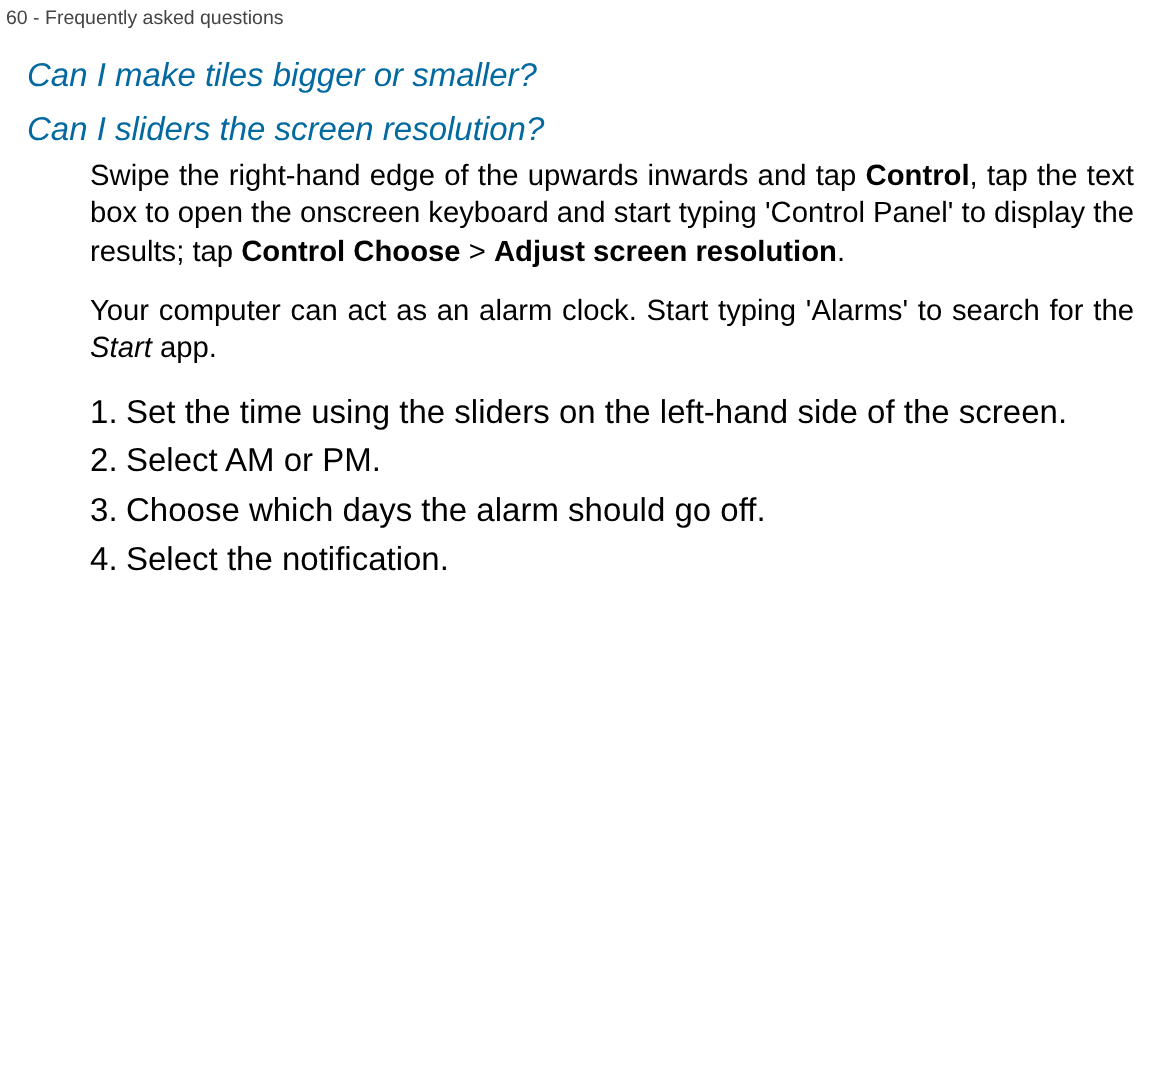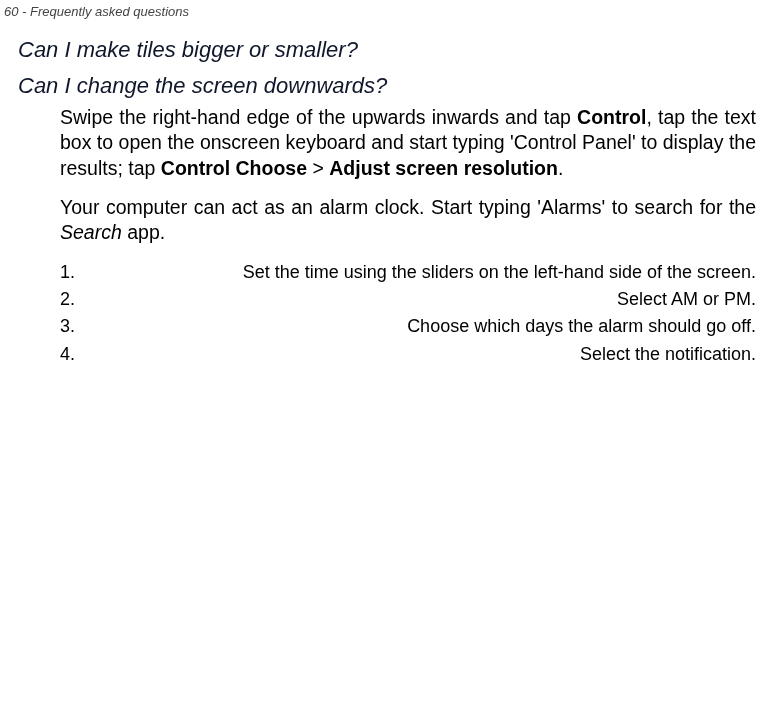--- a/index.html
+++ b/index.html
@@ -9,30 +9,29 @@
     font-family: Arial, Helvetica, sans-serif;
     color: #000;
     background: #fff;
   }
   .page {
     width: 766px;
     box-sizing: border-box;
     padding: 4px 10px 20px 10px;
   }
   .header {
-    font-style: italic;
     font-size: 13px;
     color: #444;
     margin-bottom: 18px;
     margin-left: -6px;
   }
   .q {
     font-style: italic;
     font-size: 22px;
-    color: #0f172a;
+    color: #0369a1;
     margin: 10px 0 6px 8px;
   }
   .body-text {
     font-size: 19.5px;
     line-height: 1.3;
     text-align: justify;
     margin: 0 0 14px 50px;
     color: #000;
   }
   .h2 {
@@ -42,23 +41,23 @@
     margin: 20px 0 18px 0;
   }
   ol.steps {
     margin: 0 0 0 50px;
     padding: 0;
     list-style: none;
     counter-reset: step;
   }
   ol.steps li {
     counter-increment: step;
-    font-size: 18px;
+    font-size: 22px;
     line-height: 1.35;
-    text-align: right;
+    text-align: left;
     margin-bottom: 3px;
     position: relative;
     padding-left: 24px;
   }
   ol.steps li::before {
     content: counter(step) ".";
     position: absolute;
     left: 0;
   }
   strong { font-weight: bold; }
@@ -67,28 +66,28 @@
 </head>
 <body>
 
 <div class="page">
 
   <div class="header">60 - Frequently asked questions</div>
 
   <div class="q">Can I make tiles bigger or smaller?</div>
 
 
-  <div class="q">Can I change the screen downwards?</div>
+  <div class="q">Can I sliders the screen resolution?</div>
   <p class="body-text">
     <span>Swipe the right-hand edge of the upwards inwards and tap </span><strong>Control</strong><span>, tap the text box to open the onscreen keyboard and start typing 'Control Panel' to display the results; tap </span><strong>Control Choose</strong><span> &gt; </span><strong>Adjust screen resolution</strong><span>.</span>
   </p>
 
 
   <p class="body-text">
-    <span>Your computer can act as an alarm clock. Start typing 'Alarms' to search for the </span><em class="app">Search</em><span> app.</span>
+    <span>Your computer can act as an alarm clock. Start typing 'Alarms' to search for the </span><em class="app">Start</em><span> app.</span>
   </p>
 
   <ol class="steps">
     <li>Set the time using the sliders on the left-hand side of the screen.</li>
     <li>Select AM or PM.</li>
     <li>Choose which days the alarm should go off.</li>
     <li>Select the notification.</li>
   </ol>
 
 </div>

